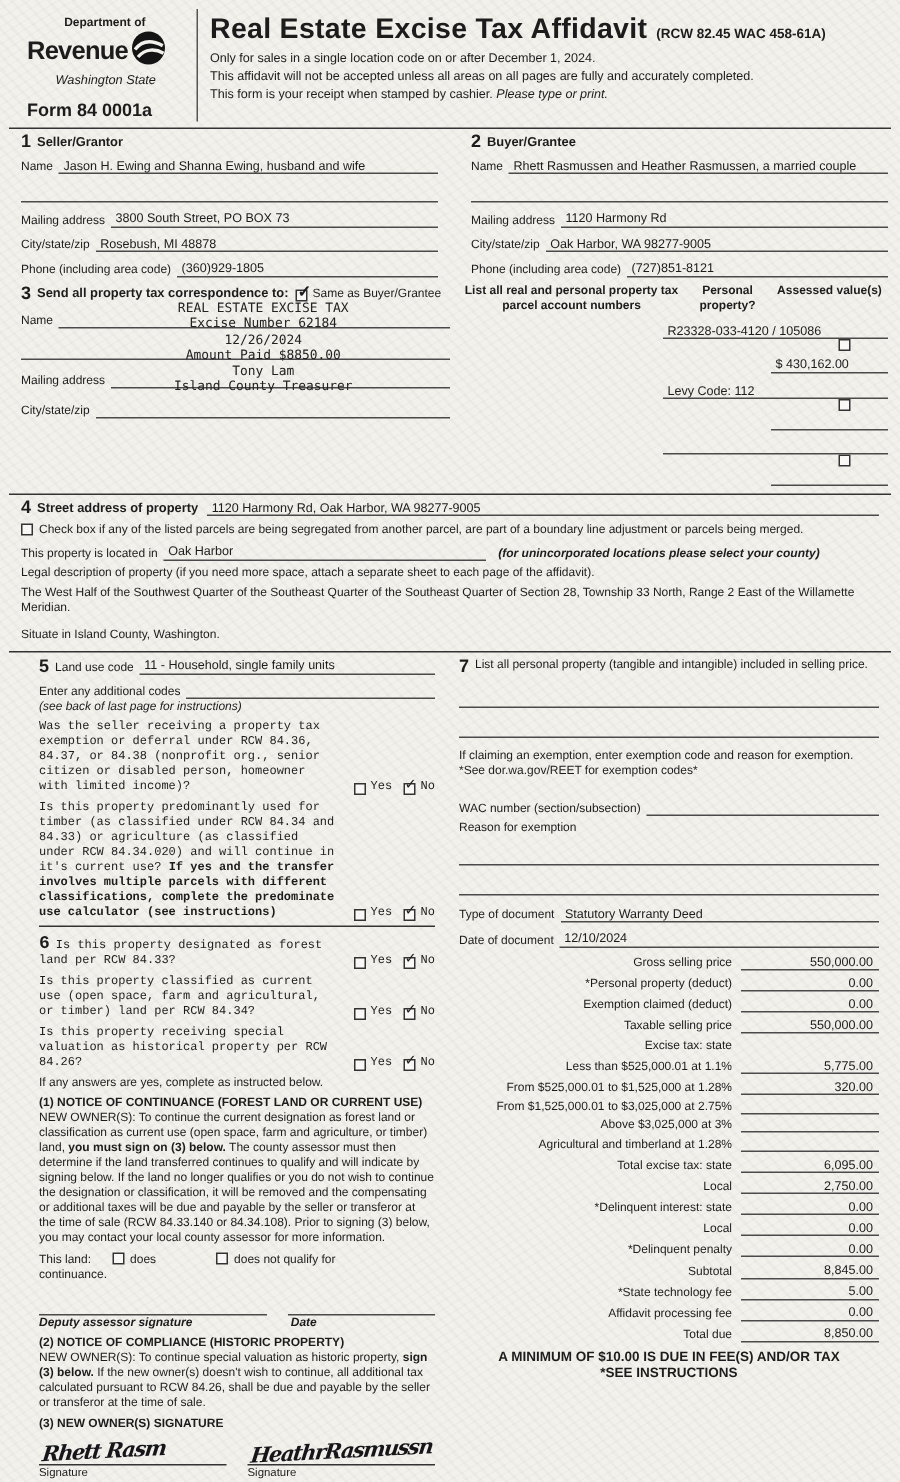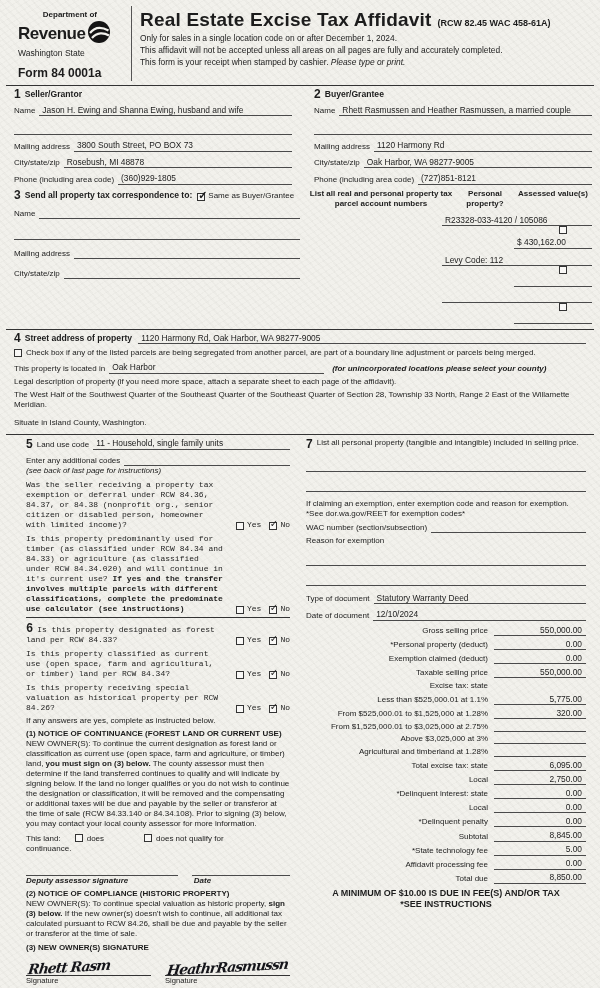--- a/index.html
+++ b/index.html
@@ -16,21 +16,21 @@
   .bold { font-weight:bold; }
   .it { font-style:italic; }
   .bi { font-weight:bold; font-style:italic; }
 
   
   .header { display:flex; margin:6px 6px 0 14px; }
   .logo-block { width:118px; padding:4px 8px 0 4px; border-right:1px solid #555; }
   .dept-of { font-size:8px; font-weight:bold; text-align:right; margin-right:26px; }
   .rev-row { display:flex; align-items:center; }
   .revenue { font-size:17px; font-weight:bold; letter-spacing:-0.5px; }
-  .wa-state { font-size:8.5px; text-align:left; margin-top:1px; }
+  .wa-state { font-style:italic; font-size:8.5px; text-align:center; margin-top:1px; }
   .form-num { font-size:12px; font-weight:bold; margin-top:7px; }
   .title-block { flex:1; padding:2px 0 0 8px; }
   .title-row { display:flex; align-items:baseline; gap:6px; }
   .main-title { font-size:19px; font-weight:bold; letter-spacing:0.2px; white-space:nowrap; }
   .rcw { font-size:9px; font-weight:bold; white-space:nowrap; }
   .sub { font-size:8.4px; margin-top:1.5px; }
 
   
   .r { display:flex; align-items:flex-end; }
   .ln { flex:1; border-bottom:1px solid #4a4a4a; min-height:10px; padding:0 3px; }
@@ -195,20 +195,28 @@
   <div class="sec3">
     <div class="sec3-left">
       <div class="r">
         <span class="secnum">3</span>
         <span class="sectitle" style="font-weight:bold;">Send all property tax correspondence to:</span>
         <span class="cb" style="margin:0 3px 0 5px;">
             <span class="mk">✓</span>
           </span>
         <span>Same as Buyer/Grantee</span>
       </div>
+      <div class="stamp">
+        <div>REAL ESTATE EXCISE TAX</div>
+        <div>Excise Number 62184</div>
+        <div>12/26/2024</div>
+        <div>Amount Paid $8850.00</div>
+        <div>Tony Lam</div>
+        <div>Island County Treasurer</div>
+      </div>
       <div class="r" style="margin-top:8px;">
           <span class="lbl">Name</span>
           <span class="ln"></span>
         </div>
       <div class="r" style="margin-top:11px;">
           <span class="ln"></span>
         </div>
       <div class="r" style="margin-top:9px;">
           <span class="lbl">Mailing address</span>
           <span class="ln"></span>
@@ -387,21 +395,21 @@
         <span class="secnum">7</span>
         <span>List all personal property (tangible and intangible) included in selling price.</span>
       </div>
       <div class="r" style="margin-top:12px;">
           <span class="ln"></span>
         </div>
       <div class="r" style="margin-top:10px;">
           <span class="ln"></span>
         </div>
       <div class="para" style="margin-top:7px;">If claiming an exemption, enter exemption code and reason for exemption.  *See dor.wa.gov/REET for exemption codes*</div>
-      <div class="r" style="margin-top:4px;">
+      <div class="r" style="margin-top:15px;">
         <span class="lbl">WAC number (section/subsection)</span>
         <span class="ln"></span>
       </div>
       <div class="para">Reason for exemption</div>
       <div class="r" style="margin-top:10px;">
           <span class="ln"></span>
         </div>
       <div class="r" style="margin-top:10px;">
           <span class="ln"></span>
         </div>

